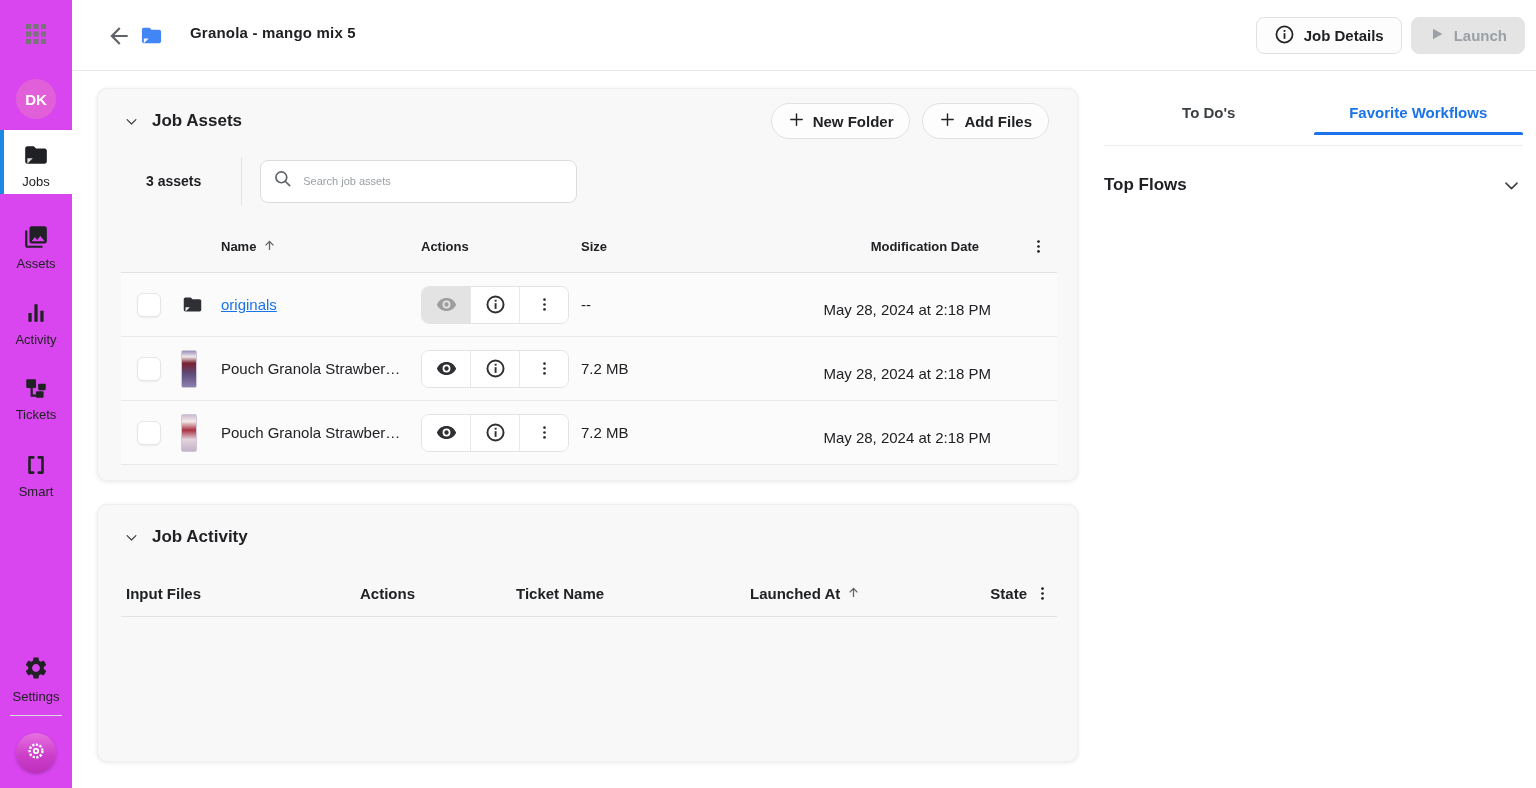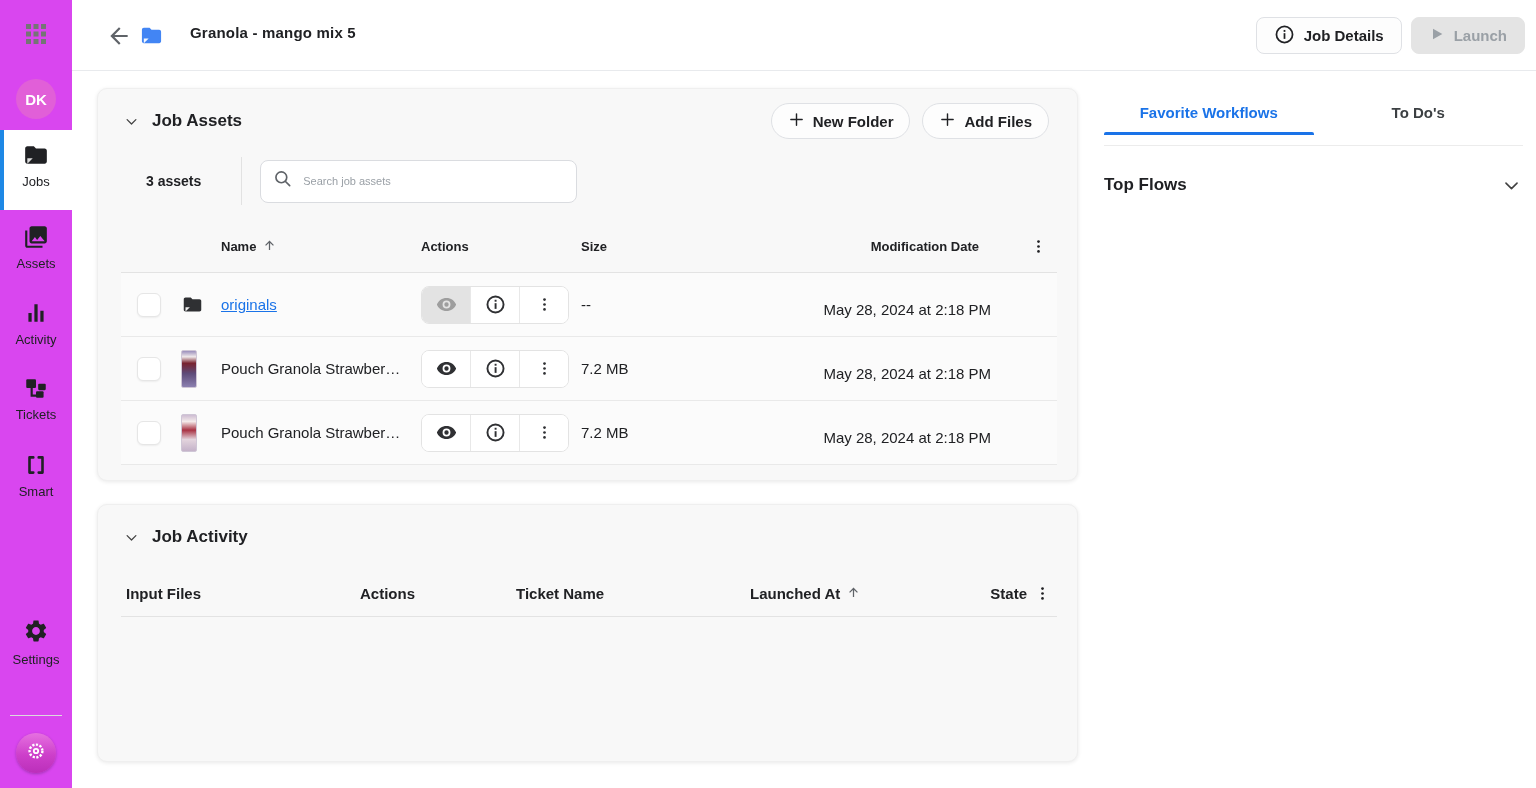--- a/index.html
+++ b/index.html
@@ -122,21 +122,21 @@
           <rect x="9.5" y="9.5" width="5" height="5"></rect>
           <rect x="17" y="9.5" width="5" height="5"></rect>
         <rect x="2" y="17" width="5" height="5"></rect>
           <rect x="9.5" y="17" width="5" height="5"></rect>
           <rect x="17" y="17" width="5" height="5"></rect>
       </svg>
     </div>
 
     <div class="avatar">DK</div>
 
-    <div class="side-item active" style="top:130px; height:80px;">
+    <div class="side-item active" style="top:130px; height:64px;">
       <div class="active-bar"></div>
       <span>
         <svg width="26" height="26" viewBox="0 0 24 24" fill="#202124">
           <path d="M10 4H4c-1.1 0-2 .9-2 2v12c0 1.1.9 2 2 2h16c1.1 0 2-.9 2-2V8c0-1.1-.9-2-2-2h-8l-2-2z"></path>
           <path d="M4 20l5-5H4z" fill="#f0f0f0" opacity=".9"></path>
         </svg>
       </span>
       <span class="lbl">Jobs</span>
     </div>
 
@@ -172,21 +172,21 @@
         <svg width="26" height="26" viewBox="0 0 24 24" fill="#202124">
           <rect x="3" y="4" width="9" height="8" rx="1"></rect>
           <rect x="14" y="8" width="7" height="6" rx="1"></rect>
           <rect x="12" y="15" width="7" height="6" rx="1"></rect>
           <path d="M7 12v8h5v-2H9v-6z"></path>
         </svg>
       </span>
       <span class="lbl">Tickets</span>
     </div>
 
-    <div class="side-item" style="top:606px; height:68px;gap:8px;">
+    <div class="side-item" style="top:643px; height:68px;gap:8px;">
       <span>
         <svg width="26" height="26" viewBox="0 0 24 24" fill="#202124">
           <path d="M19.14 12.94c.04-.3.06-.61.06-.94 0-.32-.02-.64-.07-.94l2.03-1.58c.18-.14.23-.41.12-.61l-1.92-3.32c-.12-.22-.37-.29-.59-.22l-2.39.96c-.5-.38-1.03-.7-1.62-.94l-.36-2.54c-.04-.24-.24-.41-.48-.41h-3.84c-.24 0-.43.17-.47.41l-.36 2.54c-.59.24-1.13.57-1.62.94l-2.39-.96c-.22-.08-.47 0-.59.22L2.74 8.87c-.12.21-.08.47.12.61l2.03 1.58c-.05.3-.09.63-.09.94s.02.64.07.94l-2.03 1.58c-.18.14-.23.41-.12.61l1.92 3.32c.12.22.37.29.59.22l2.39-.96c.5.38 1.03.7 1.62.94l.36 2.54c.05.24.24.41.48.41h3.84c.24 0 .44-.17.47-.41l.36-2.54c.59-.24 1.13-.56 1.62-.94l2.39.96c.22.08.47 0 .59-.22l1.92-3.32c.12-.22.07-.47-.12-.61l-2.01-1.58zM12 15.6c-1.98 0-3.6-1.62-3.6-3.6s1.62-3.6 3.6-3.6 3.6 1.62 3.6 3.6-1.62 3.6-3.6 3.6z"></path>
         </svg>
       </span>
       <span class="lbl">Settings</span>
     </div>
 
     <div class="side-divider"></div>
 
@@ -444,22 +444,22 @@
               <circle cx="12" cy="19" r="1.9"></circle>
           </svg>
         </div>
       </div>
       <div style="height:120px;"></div>
     </div>
   </div>
 
   <div class="right-panel">
     <div class="tabs">
+      <div class="tab">To Do's</div>
       <div class="tab active">Favorite Workflows</div>
-      <div class="tab">To Do's</div>
     </div>
     <div class="panel-divider"></div>
     <div class="topflows">
       <span class="topflows-title">Top Flows</span>
       <span class="chev-btn">
         <svg width="19" height="19" viewBox="0 0 24 24">
             <path d="M5 9l7 7 7-7" class="icon-stroke" style="stroke:#424242"></path>
           </svg>
       </span>
     </div>

